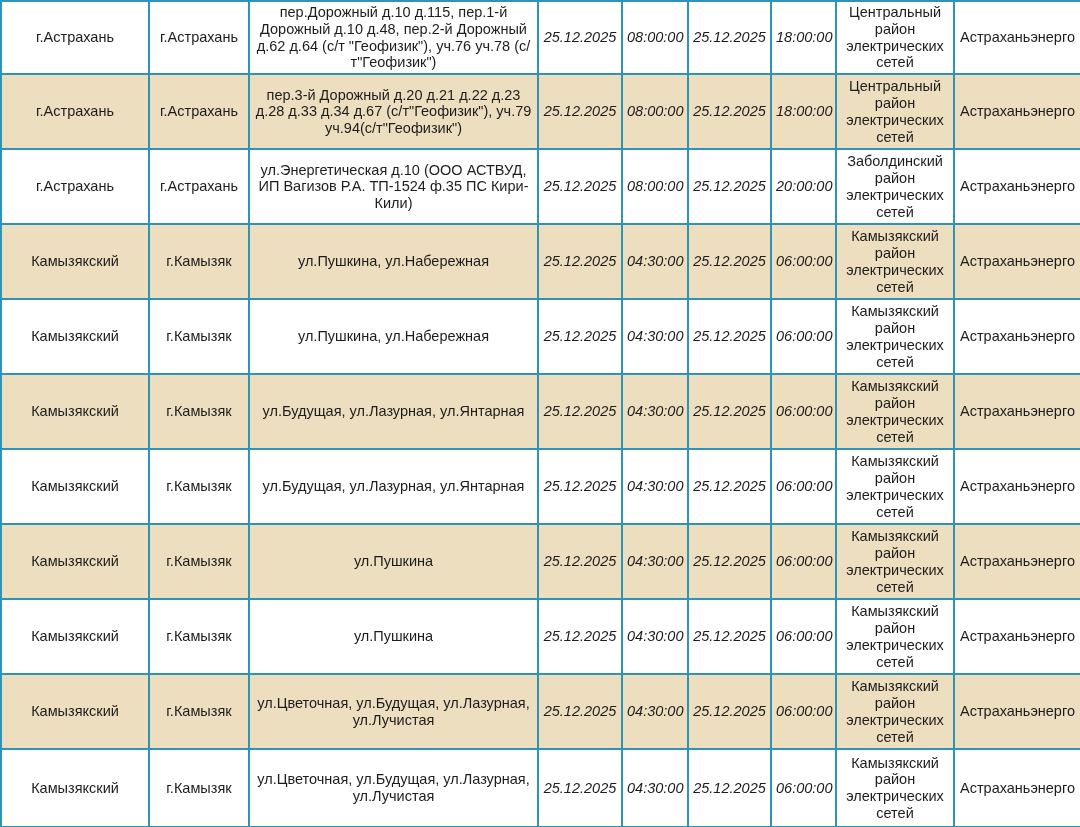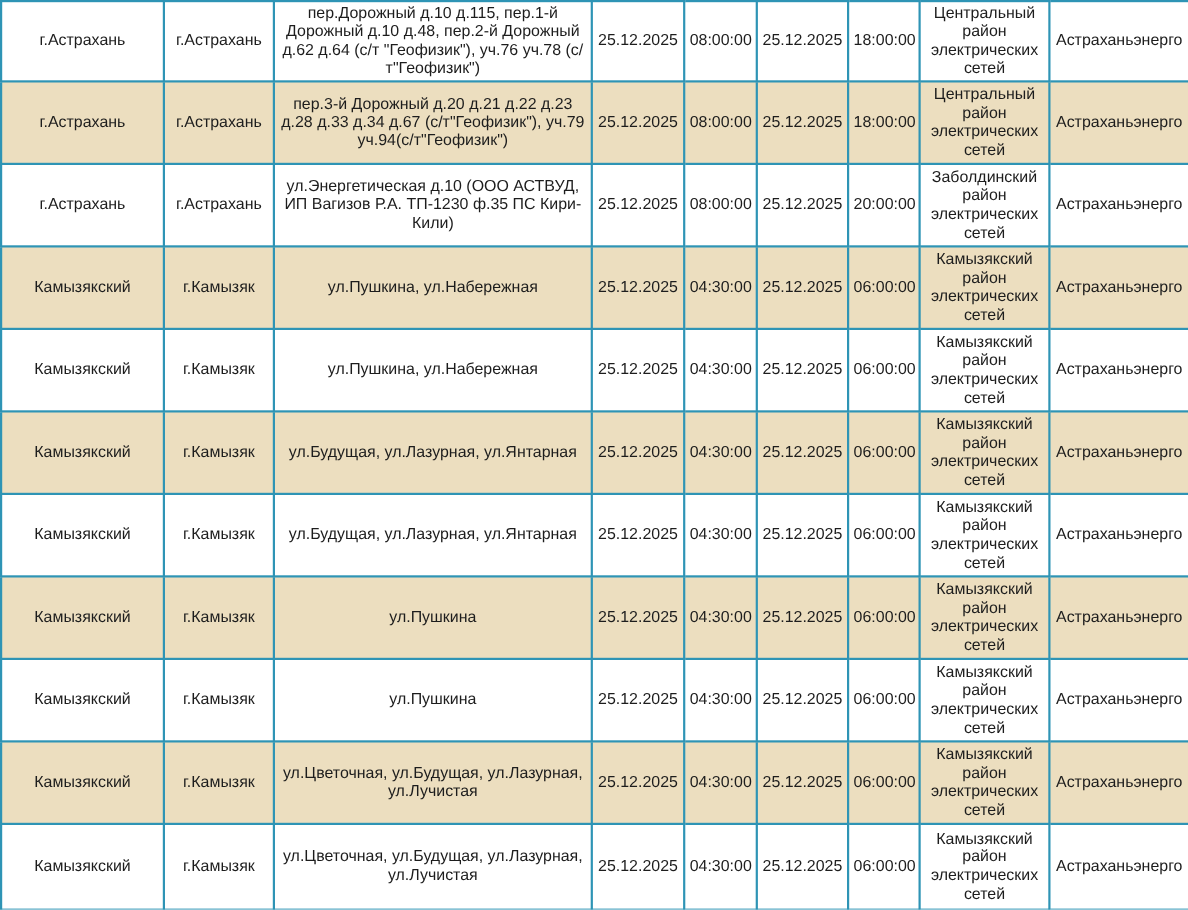--- a/index.html
+++ b/index.html
@@ -28,21 +28,21 @@
     color:#1d1d1d;
     padding:2px 4px;
     word-wrap:break-word;
     overflow-wrap:break-word;
     background:#ffffff;
   }
   table.outage tr{height:75px;}
   table.outage tr:first-child{height:70px;}
   table.outage tr:last-child{height:78px;}
   table.outage tr:nth-child(even) td{background:#ECDEBF;}
-  td.c-date, td.c-time{white-space:nowrap;}
+  td.c-date, td.c-time{white-space:nowrap;font-style:italic;}
 </style>
 </head>
 <body>
 
 <div class="page">
   <table class="outage">
     <colgroup>
       <col style="width:148px">
       <col style="width:100px">
       <col style="width:289px">
@@ -72,21 +72,21 @@
           <td class="c-date">25.12.2025</td>
           <td class="c-time">08:00:00</td>
           <td class="c-date">25.12.2025</td>
           <td class="c-time">18:00:00</td>
           <td class="c-network">Центральный район электрических сетей</td>
           <td class="c-company">Астраханьэнерго</td>
         </tr>
         <tr>
           <td class="c-district">г.Астрахань</td>
           <td class="c-city">г.Астрахань</td>
-          <td class="c-addresses">ул.Энергетическая д.10 (ООО АСТВУД, ИП Вагизов Р.А. ТП-1230 ф.35 ПС Кири-Кили)</td>
+          <td class="c-addresses">ул.Энергетическая д.10 (ООО АСТВУД, ИП Вагизов Р.А. ТП-1524 ф.35 ПС Кири-Кили)</td>
           <td class="c-date">25.12.2025</td>
           <td class="c-time">08:00:00</td>
           <td class="c-date">25.12.2025</td>
           <td class="c-time">20:00:00</td>
           <td class="c-network">Заболдинский район электрических сетей</td>
           <td class="c-company">Астраханьэнерго</td>
         </tr>
         <tr>
           <td class="c-district">Камызякский</td>
           <td class="c-city">г.Камызяк</td>

